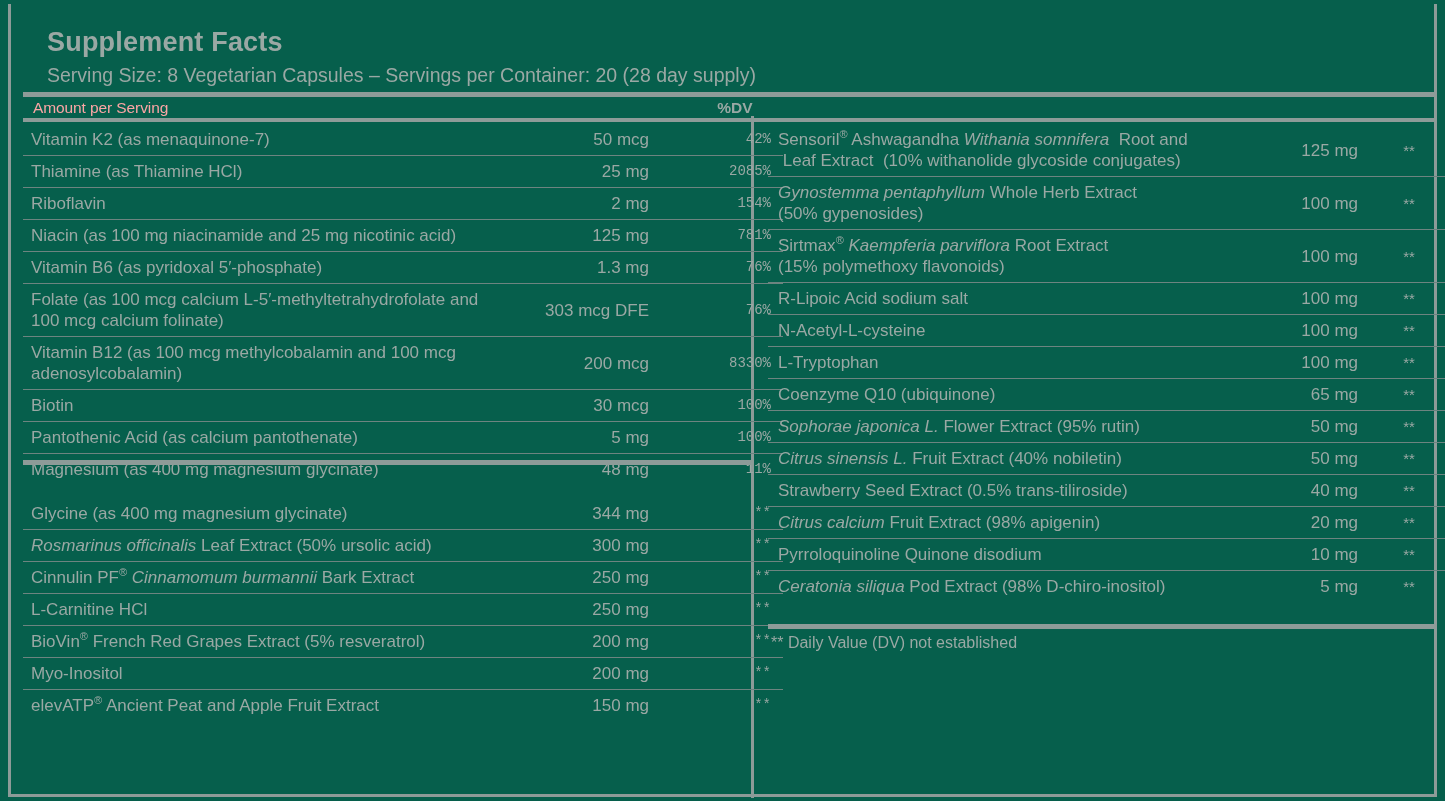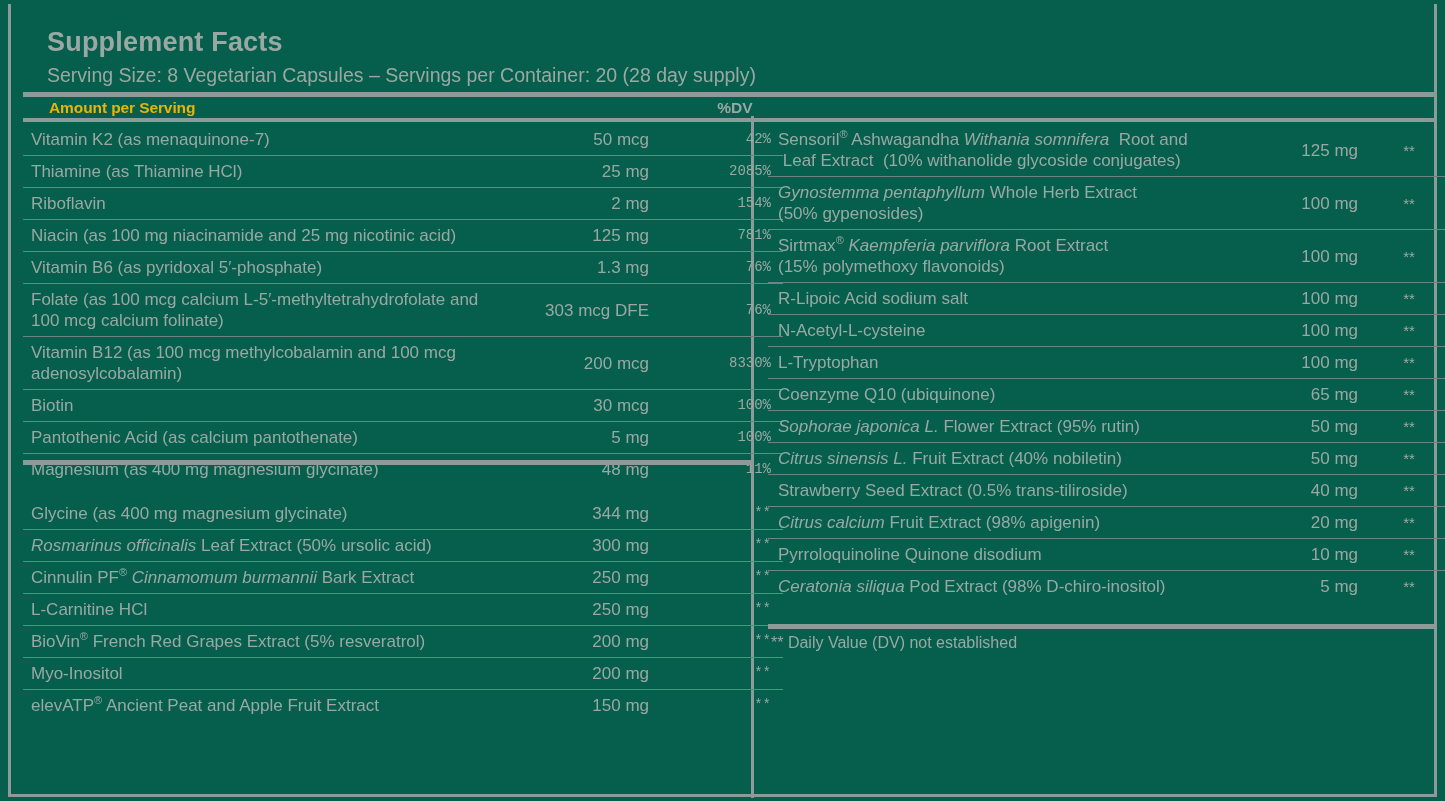--- a/index.html
+++ b/index.html
@@ -29,22 +29,22 @@
     font-size:19.5px;color:#9aa8a4;line-height:26px;
     margin-top:3px;white-space:nowrap;
   }
   .rule-thick{
     position:absolute;background:#8d9b98;height:5px;
   }
   .rule-med{
     position:absolute;background:#8d9b98;height:4px;
   }
   .aps{
-    position:absolute;left:38px;top:95px;
-    font-size:15.5px;color:#eab308;font-weight:bold;
+    position:absolute;left:22px;top:95px;
+    font-size:15.5px;color:#fca5a5;font-weight:normal;
     letter-spacing:-0.1px;
   }
   .dv{
     position:absolute;left:686px;top:95px;width:76px;
     text-align:center;font-size:15.5px;color:#9aa8a4;font-weight:bold;
   }
   
   .vdiv{
     position:absolute;left:740px;top:112px;width:3px;bottom:-4px;
     background:#8d9b98;

